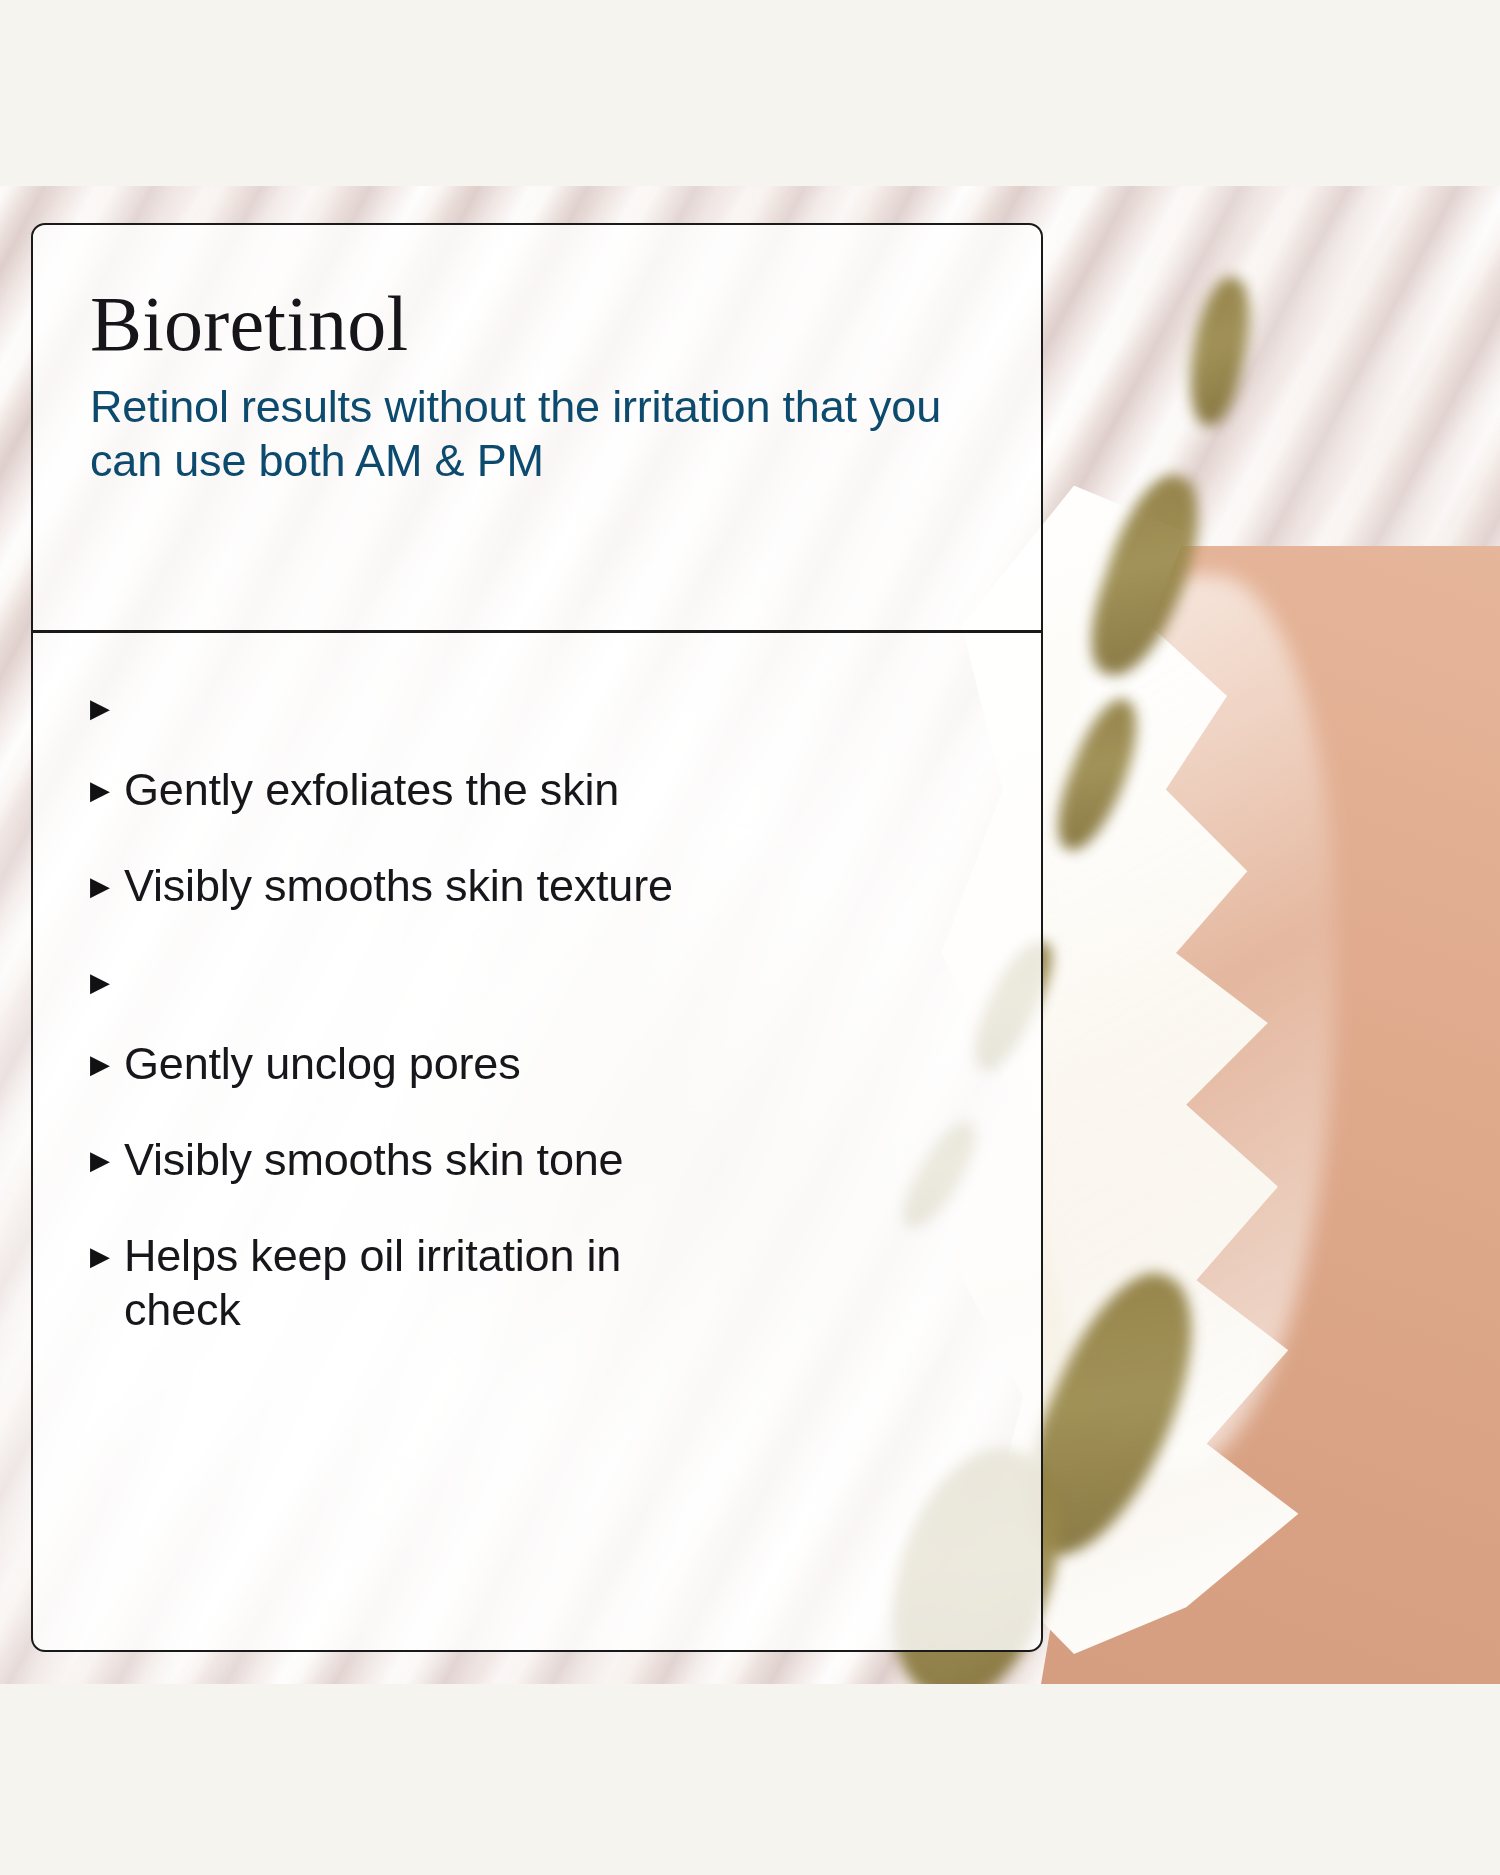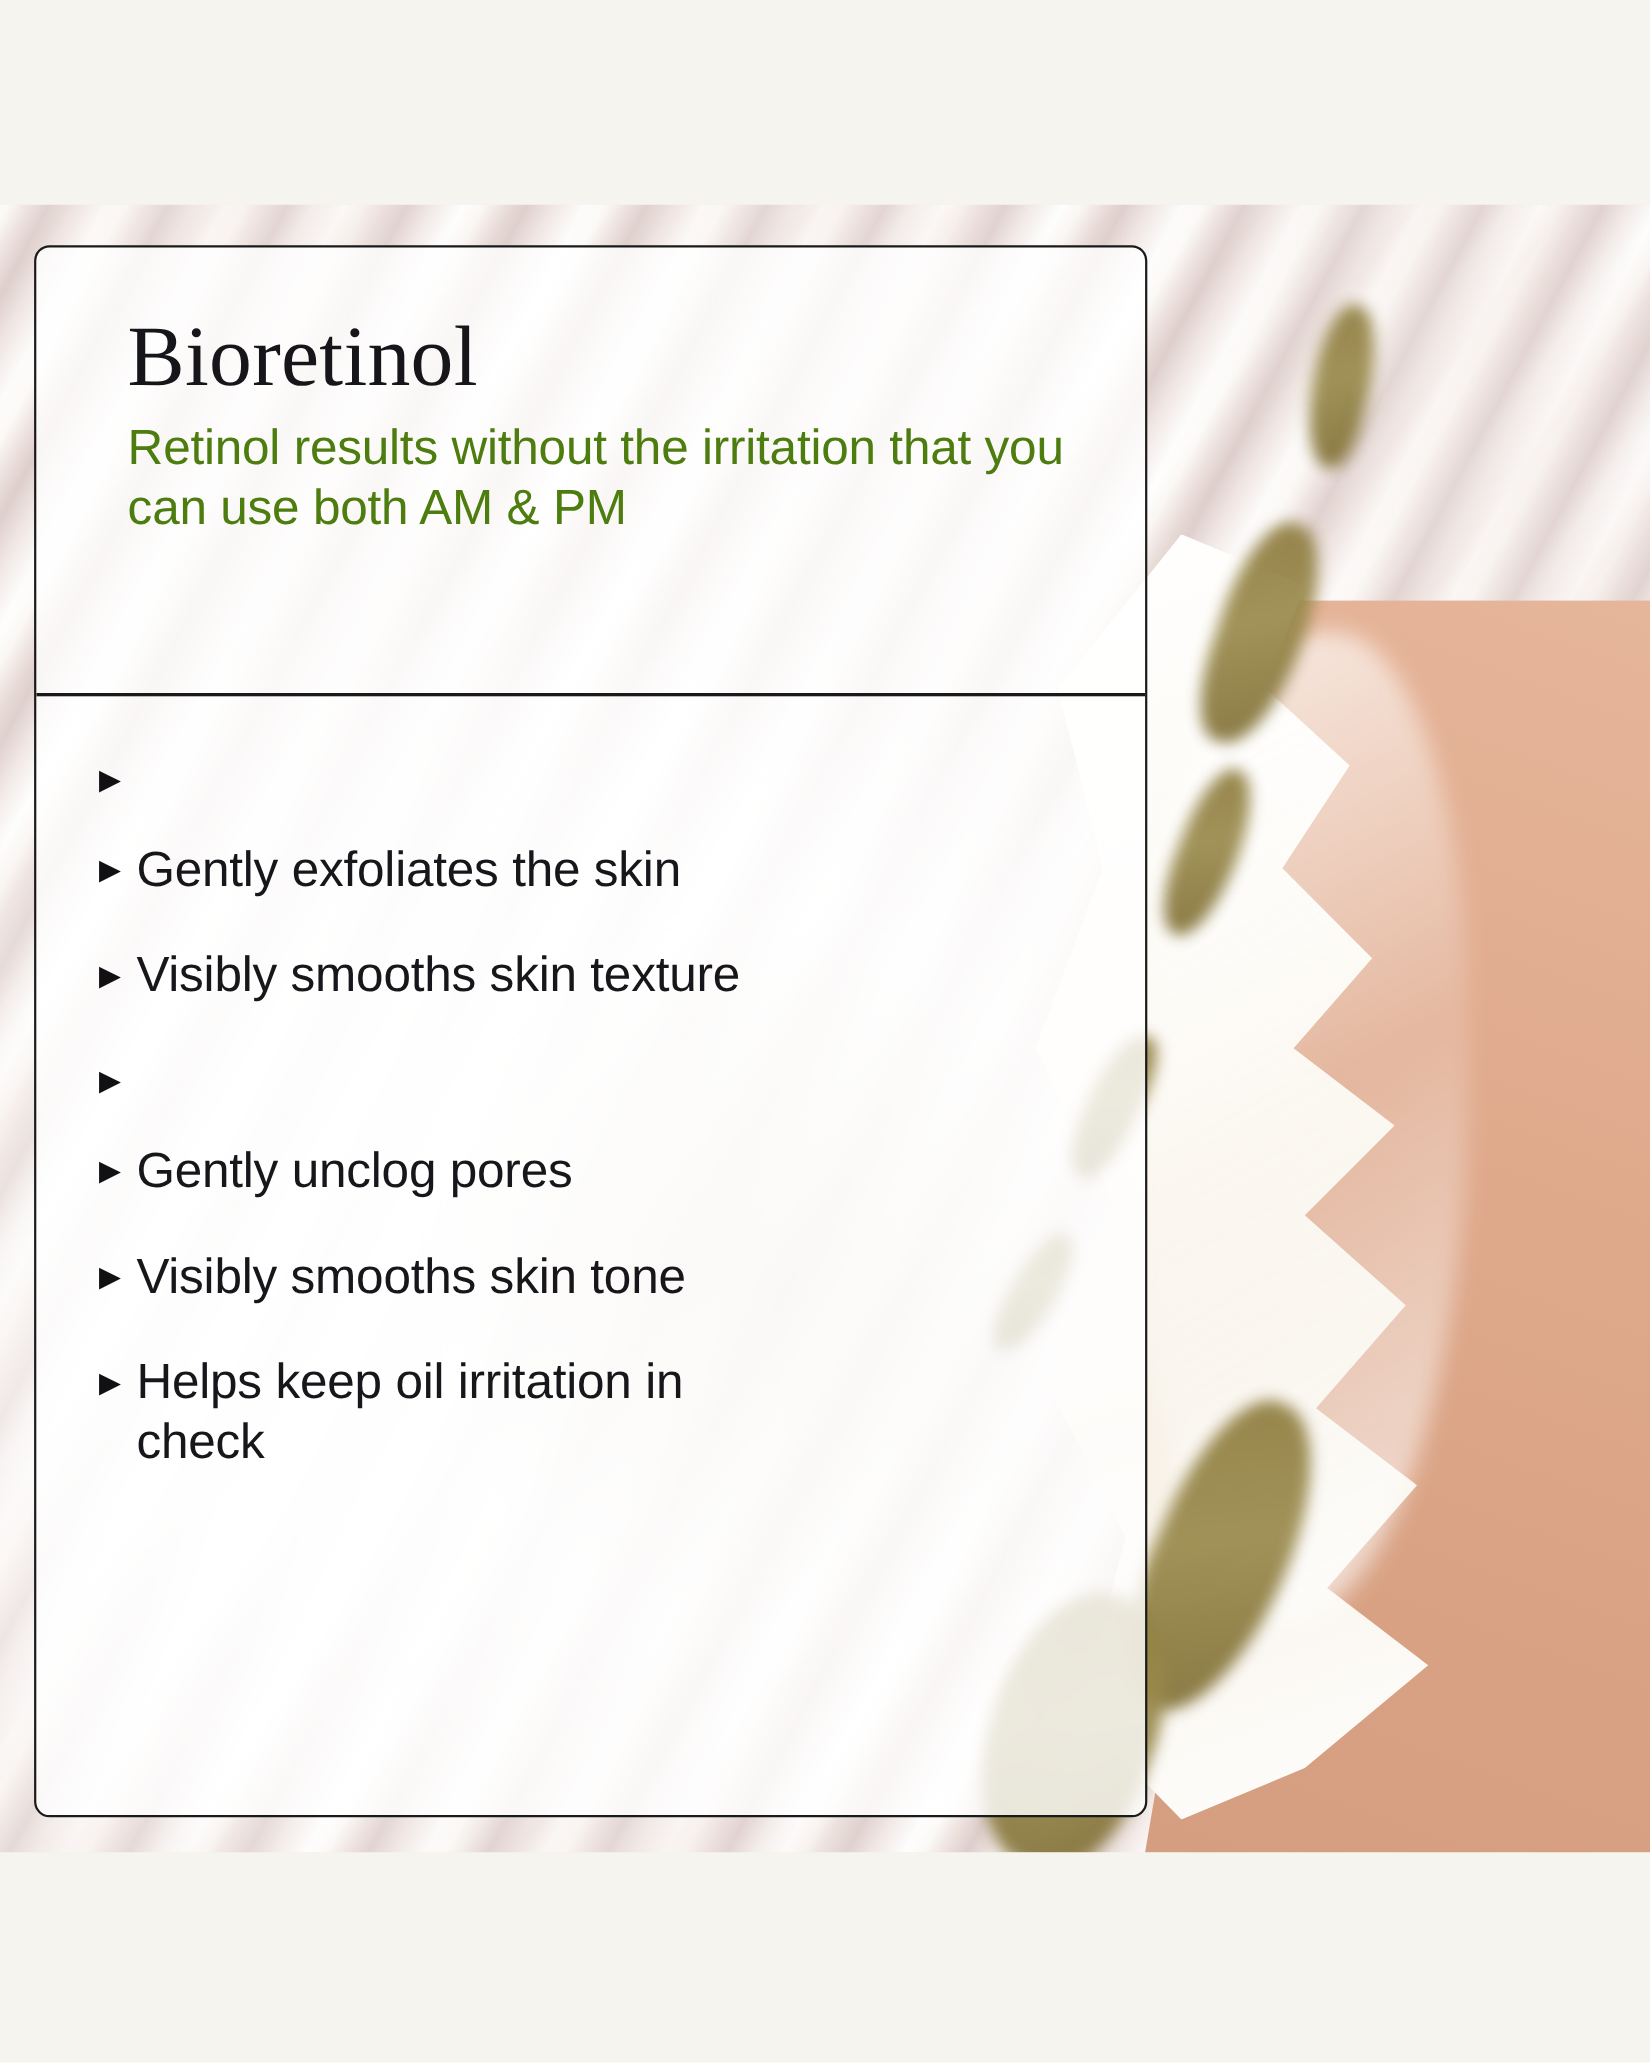--- a/index.html
+++ b/index.html
@@ -152,39 +152,39 @@
     height: 1429px;
     box-sizing: border-box;
     border: 2px solid #1a1a1a;
     border-radius: 14px;
     background: rgba(255,255,255,0.80);
     z-index: 10;
     overflow: hidden;
   }
   .card-head {
     box-sizing: border-box;
-    padding: 59px 40px 0 83px;
+    padding: 59px 40px 0 57px;
     height: 408px;
     border-bottom: 3px solid #1a1a1a;
   }
   .card-title {
     font-family: "Liberation Serif", "DejaVu Serif", serif;
     font-size: 78px;
     line-height: 1.02;
     font-weight: 400;
     color: #16161a;
     letter-spacing: 0.2px;
     margin: 0 0 16px 0;
   }
   .card-sub {
     font-family: "Liberation Sans", sans-serif;
     font-size: 45px;
     line-height: 1.22;
     font-weight: 400;
-    color: #4d7c0f;
+    color: #0c4a6e;
     letter-spacing: -0.2px;
     margin: 0;
     max-width: 920px;
   }
 
   .card-body {
     box-sizing: border-box;
     padding: 48px 40px 40px 57px;
   }
   ul.benefits {

